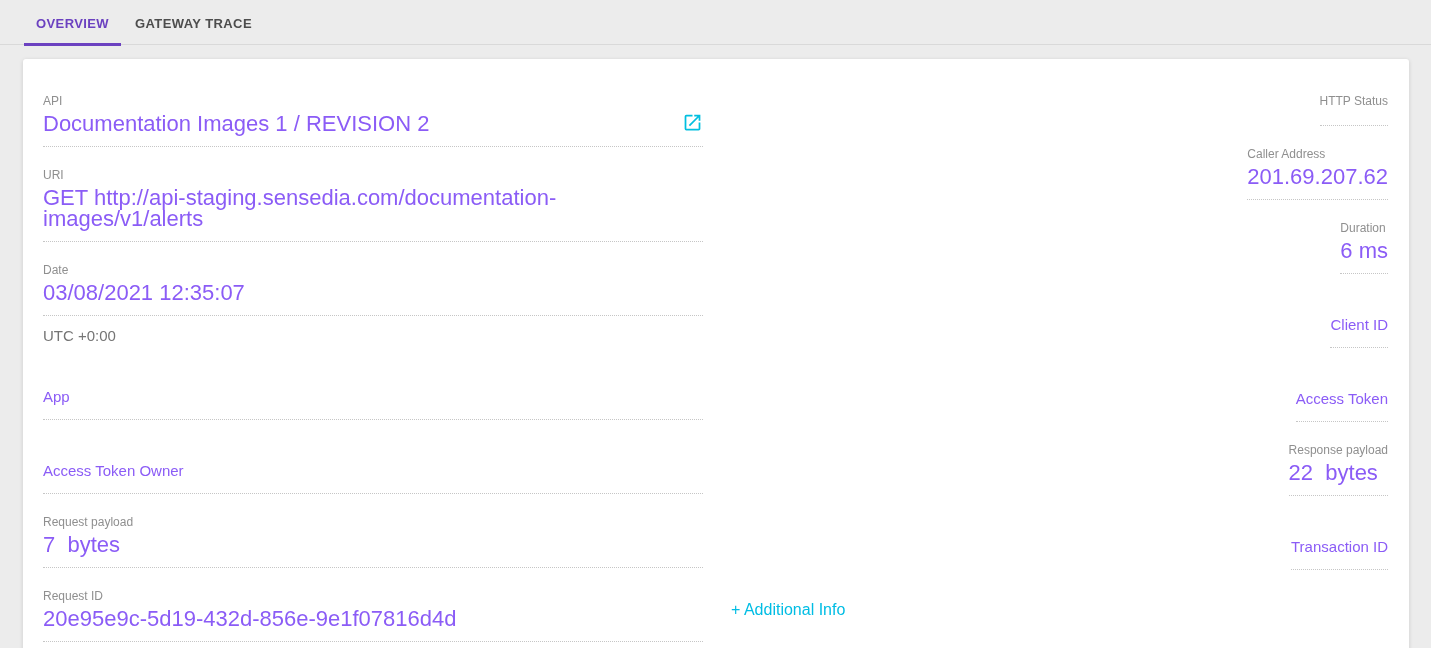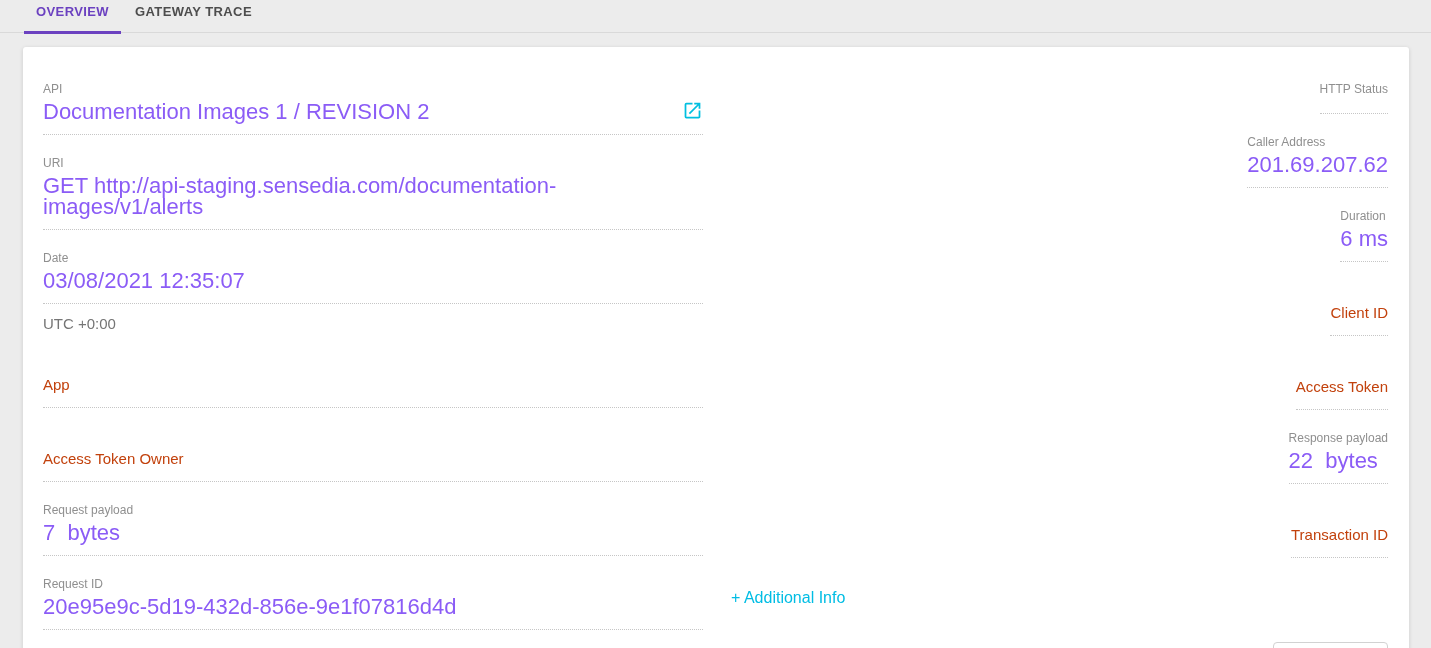--- a/index.html
+++ b/index.html
@@ -7,21 +7,21 @@
     width: 1431px; height: 648px;
     background: #ececec;
     font-family: "Liberation Sans", sans-serif;
     overflow: hidden;
   }
   
   .tab-bar {
     display: flex;
     align-items: flex-end;
     padding-left: 24px;
-    height: 33px;
+    height: 45px;
     border-bottom: 1px solid #d9d9d9;
     background: #ececec;
   }
   .tab {
     font-size: 13px;
     font-weight: bold;
     letter-spacing: 0.4px;
     padding: 15px 12px 12px 12px;
     border-bottom: 3px solid transparent;
     margin-bottom: -2px;
@@ -64,21 +64,21 @@
   }
   .field-value {
     font-size: 22px;
     color: #8b5cf6;
     line-height: 21px;
     min-height: 21px;
     white-space: pre-wrap;
   }
   .field.empty .field-value {
     font-size: 15px;
-    color: #c2410c;
+    color: #8b5cf6;
   }
   .text-row {
     margin-top: 10px;
     margin-bottom: 16px;
     font-size: 15px;
     color: #757575;
     line-height: 20px;
   }
   .open-icon {
     position: absolute;

